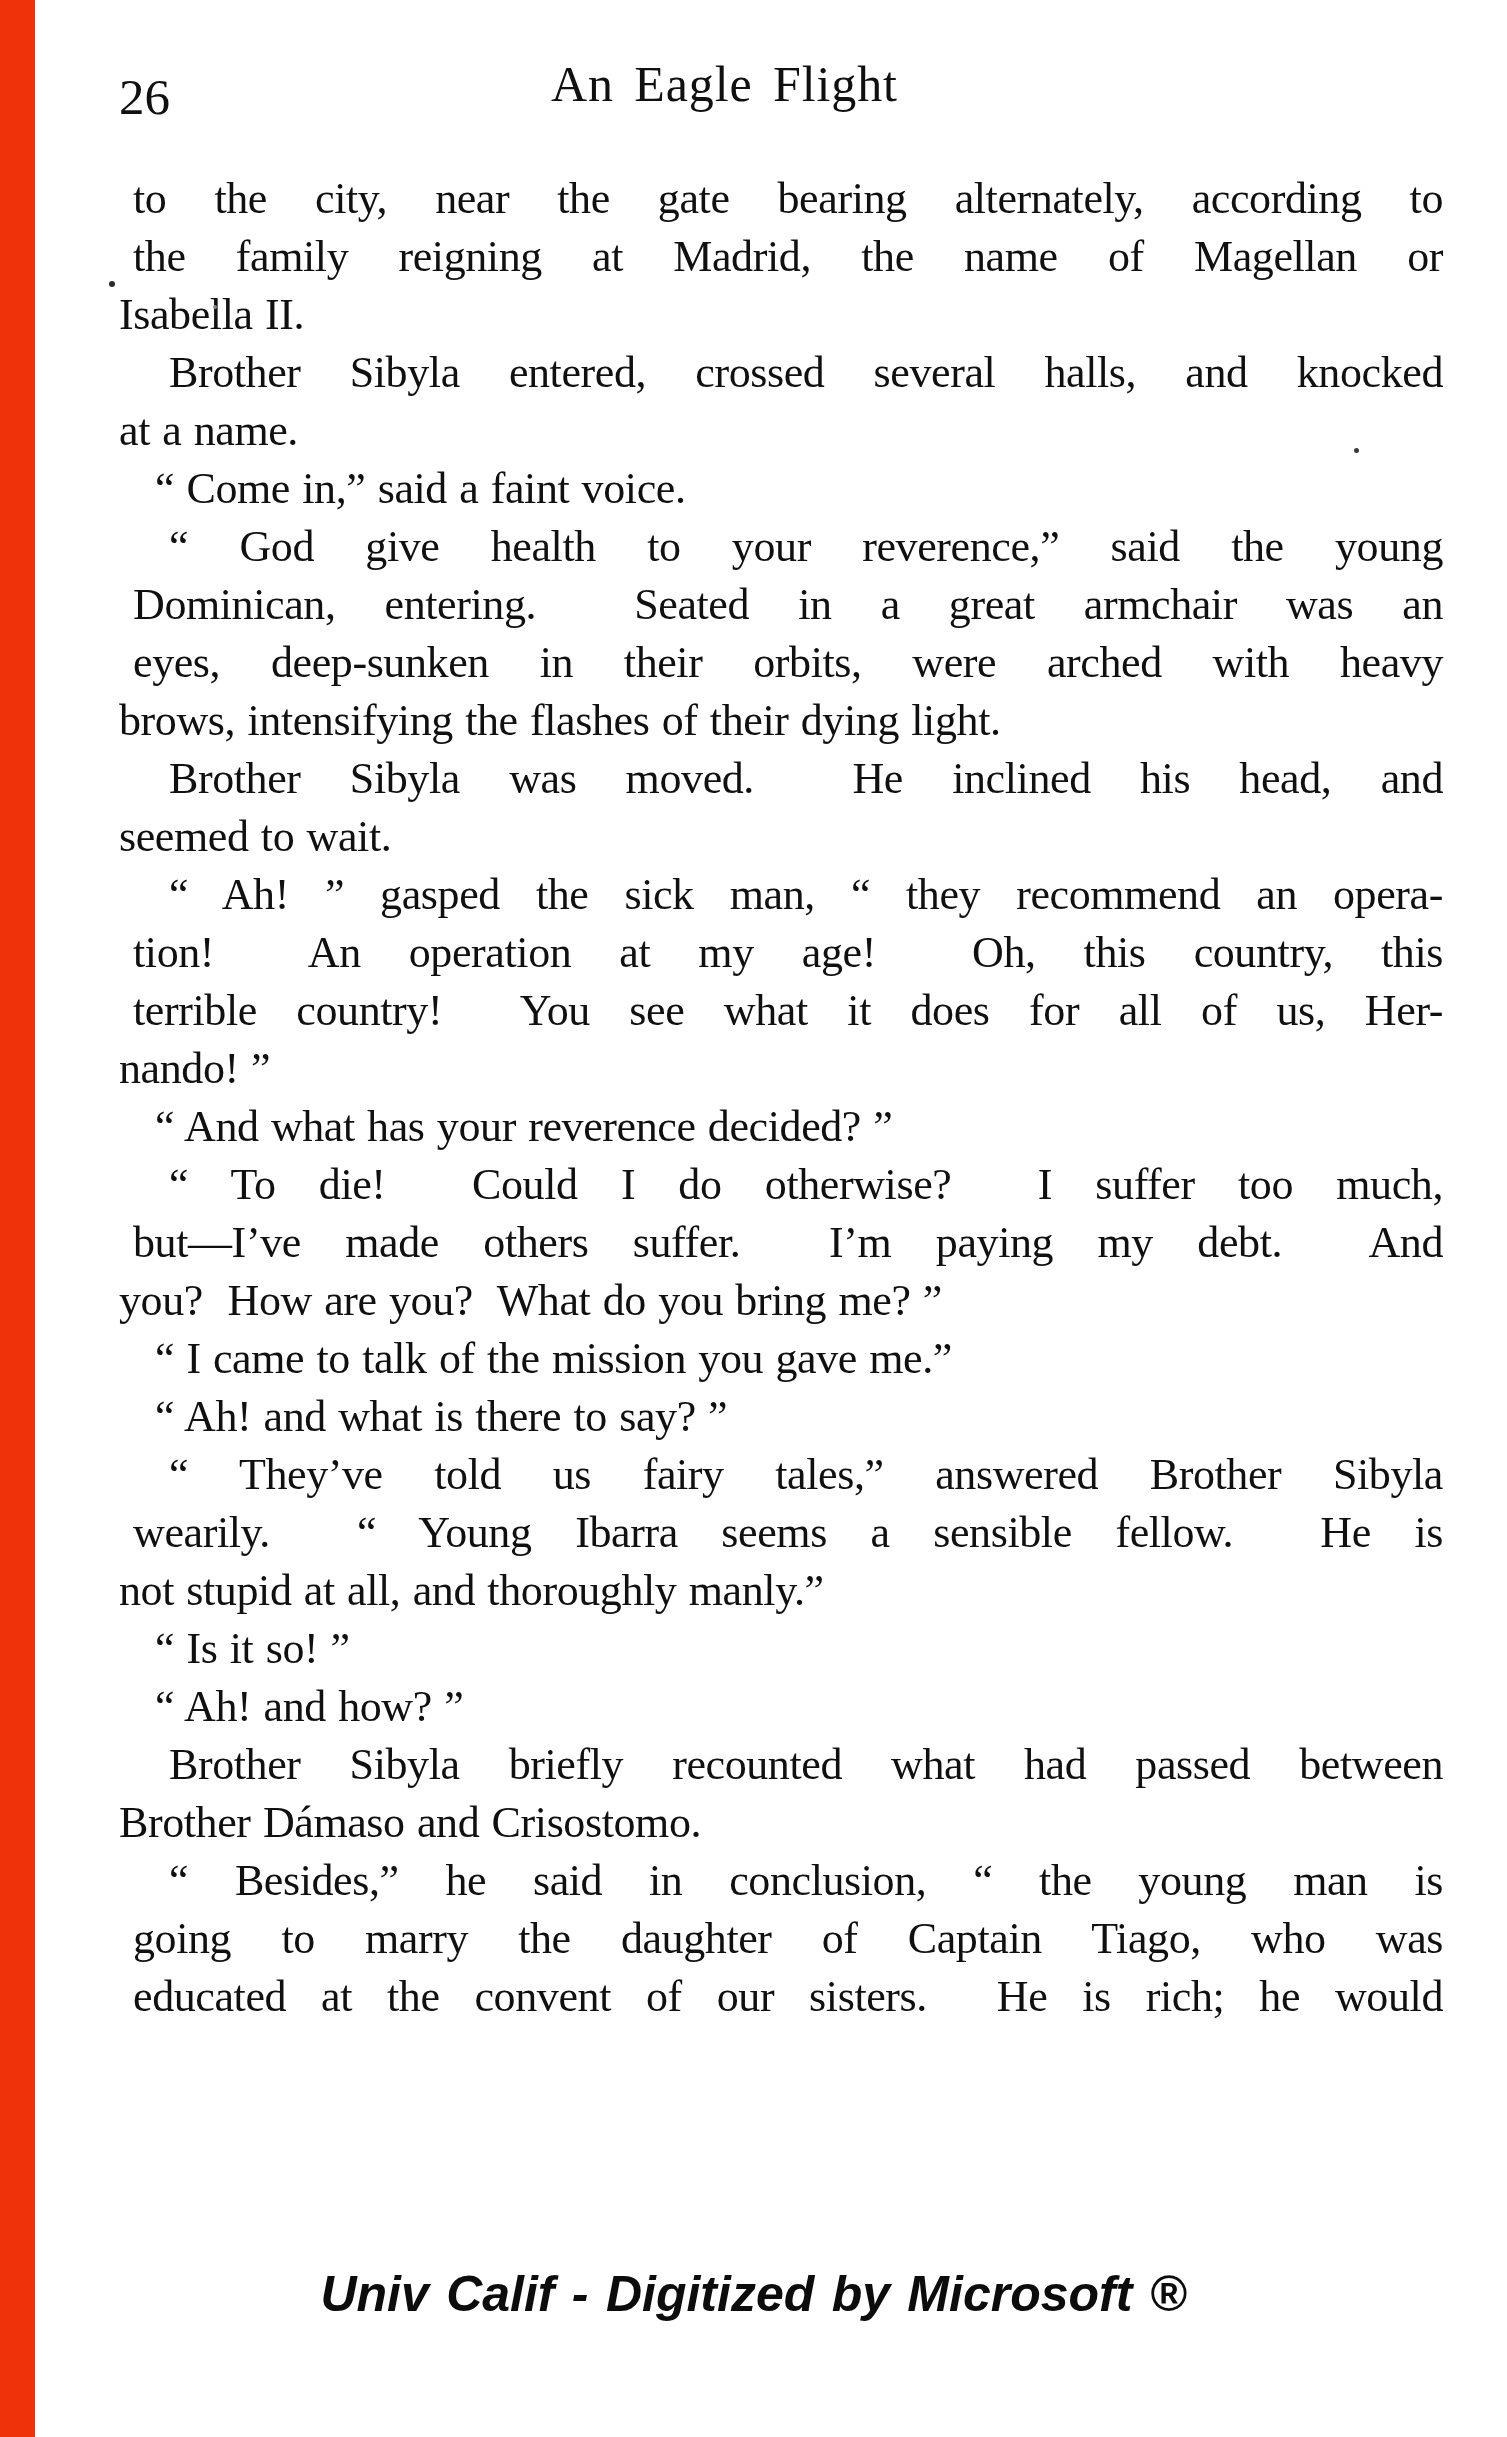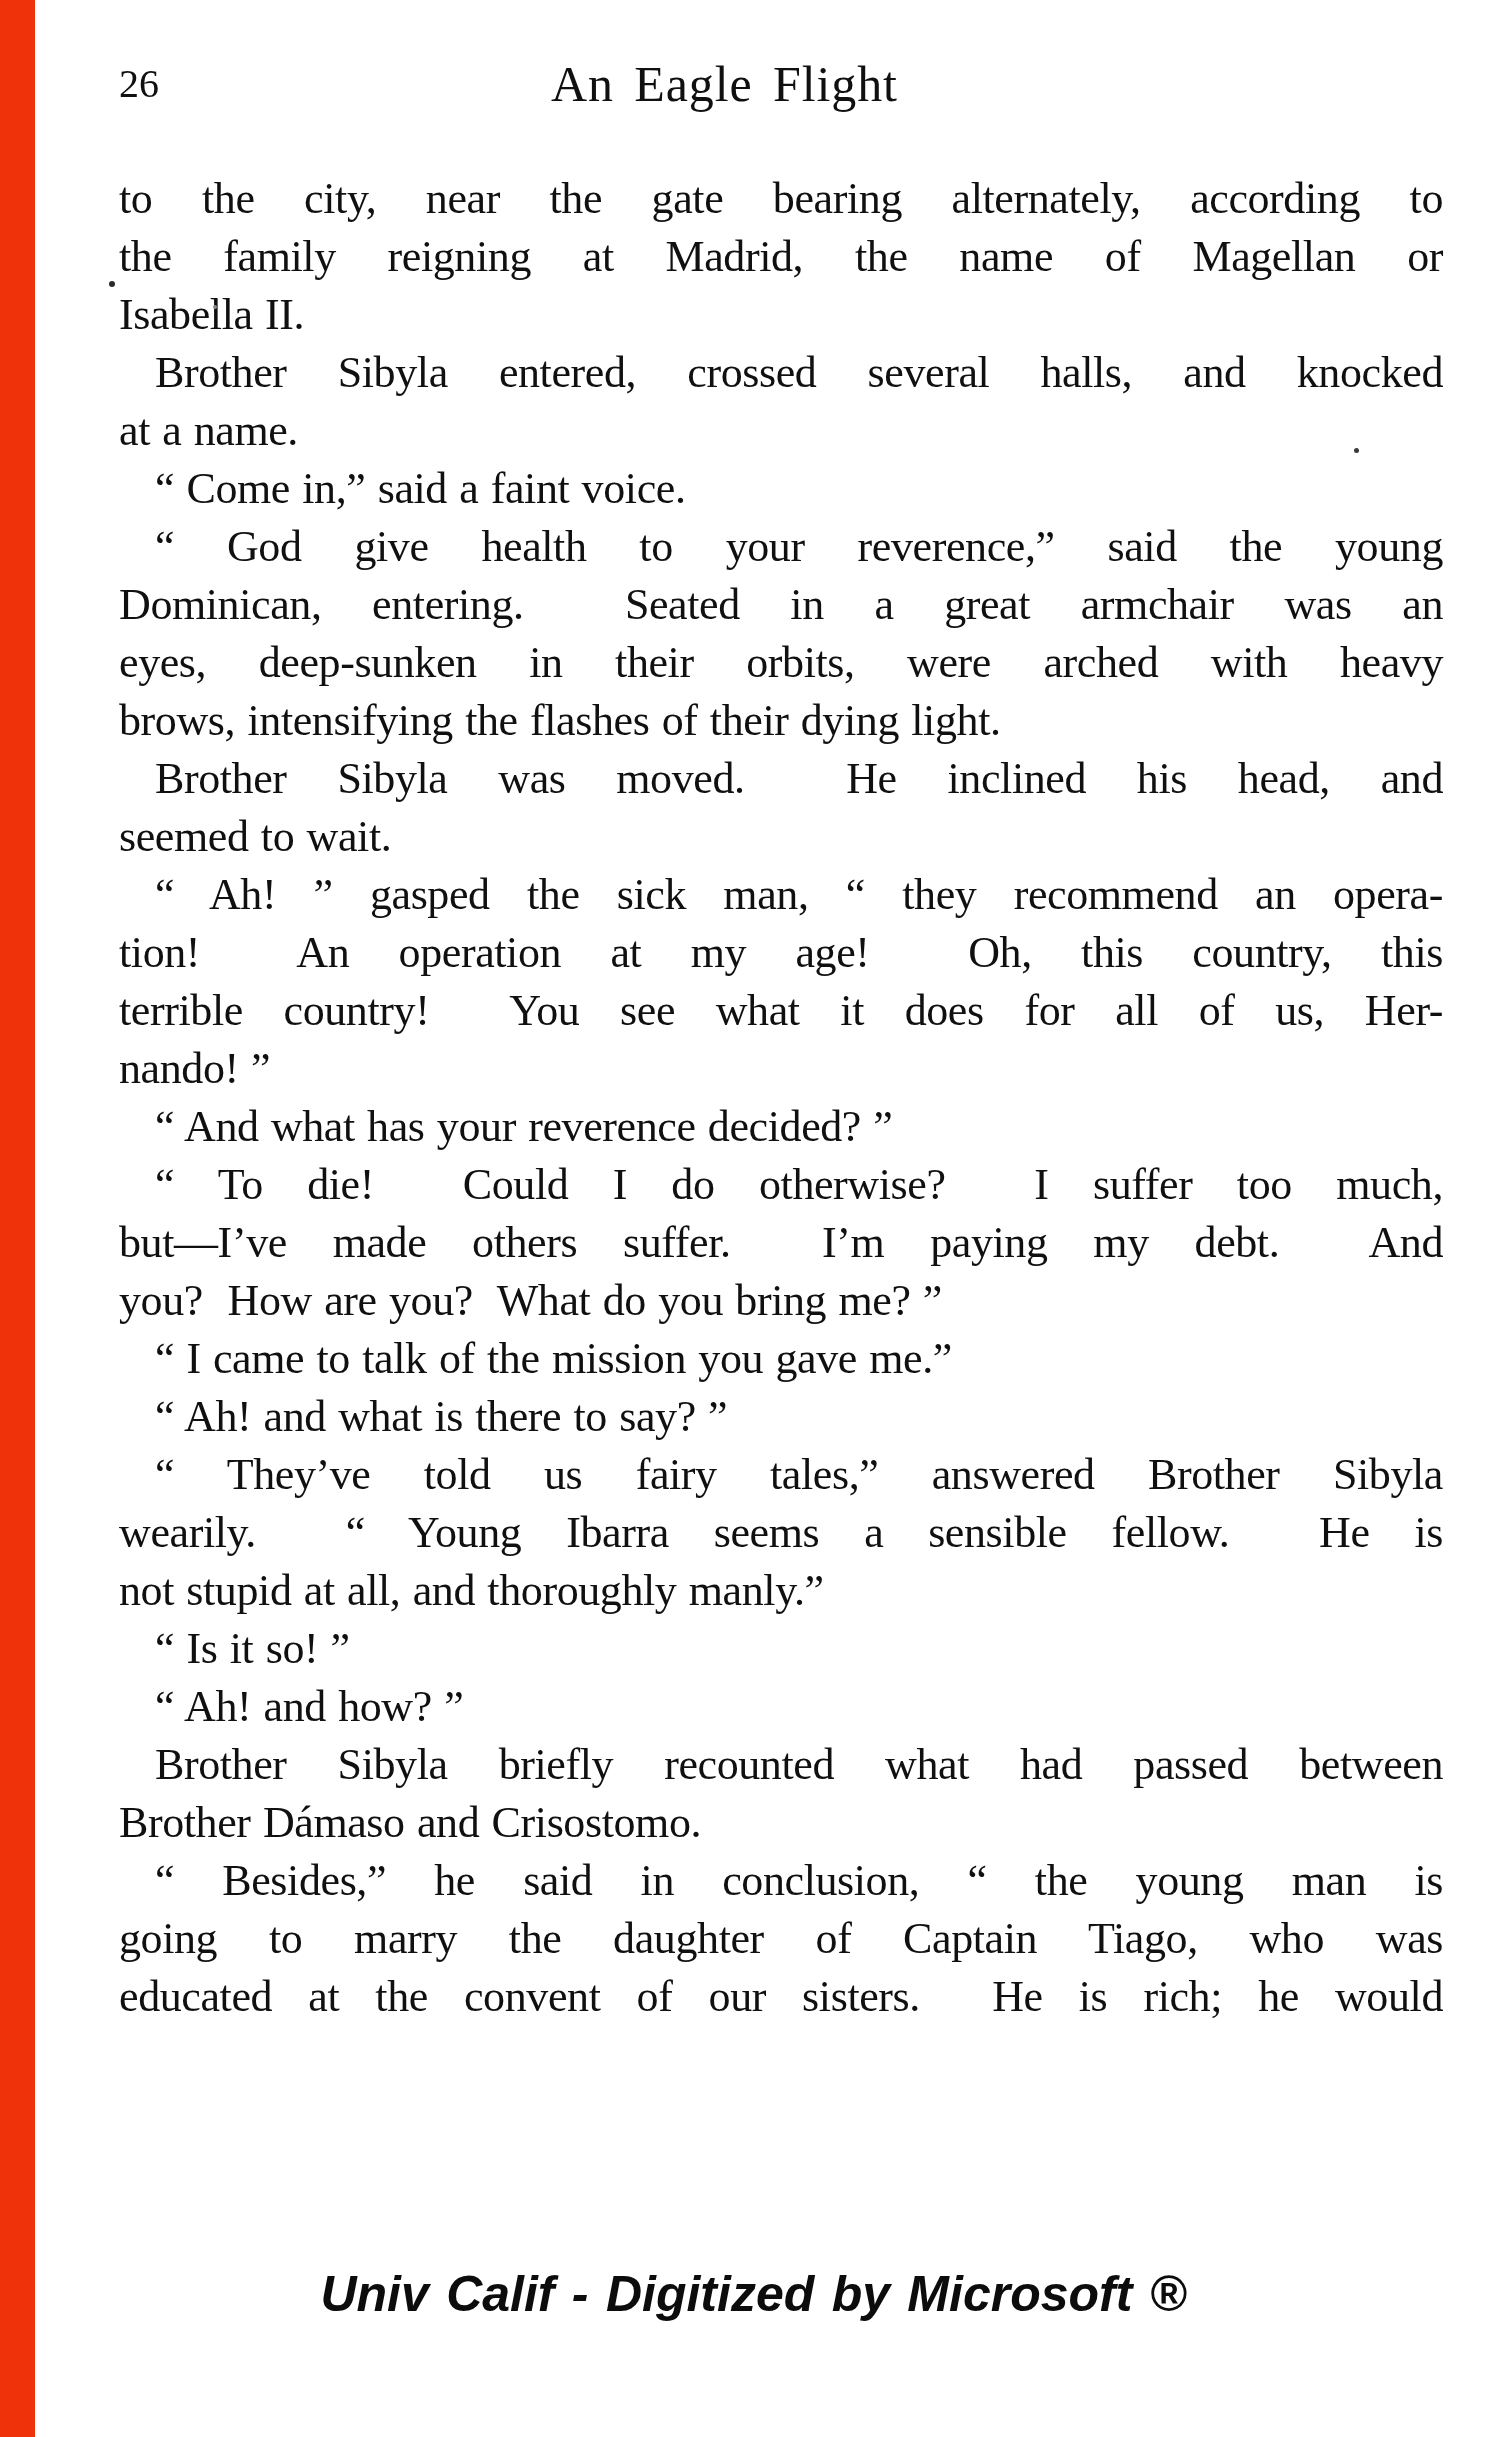--- a/index.html
+++ b/index.html
@@ -20,22 +20,22 @@
     position: absolute;
     left: 0;
     top: 0;
     width: 35px;
     height: 2438px;
     background: #f0320a;
   }
   .page-number {
     position: absolute;
     left: 119px;
-    top: 64px;
-    font-size: 40px;
+    top: 72px;
+    font-size: 51px;
     line-height: 1;
   }
   .page-title {
     position: absolute;
     left: 551px;
     top: 59px;
     font-size: 50px;
     line-height: 1;
     word-spacing: 7px;
     letter-spacing: 0.9px;
@@ -52,20 +52,21 @@
     line-height: 58px;
     font-size: 44px;
     letter-spacing: -0.4px;
     word-spacing: 1.7px;
     white-space: pre-wrap;
   }
   .line.full {
     text-align: justify;
     -moz-text-align-last: justify;
     text-align-last: justify;
+    margin-left: 14px;
   }
   .line.end {
     text-align: center;
     text-align-last: left;
   }
   .line.indent {
     padding-left: 36px;
   }
   .footer {
     position: absolute;

